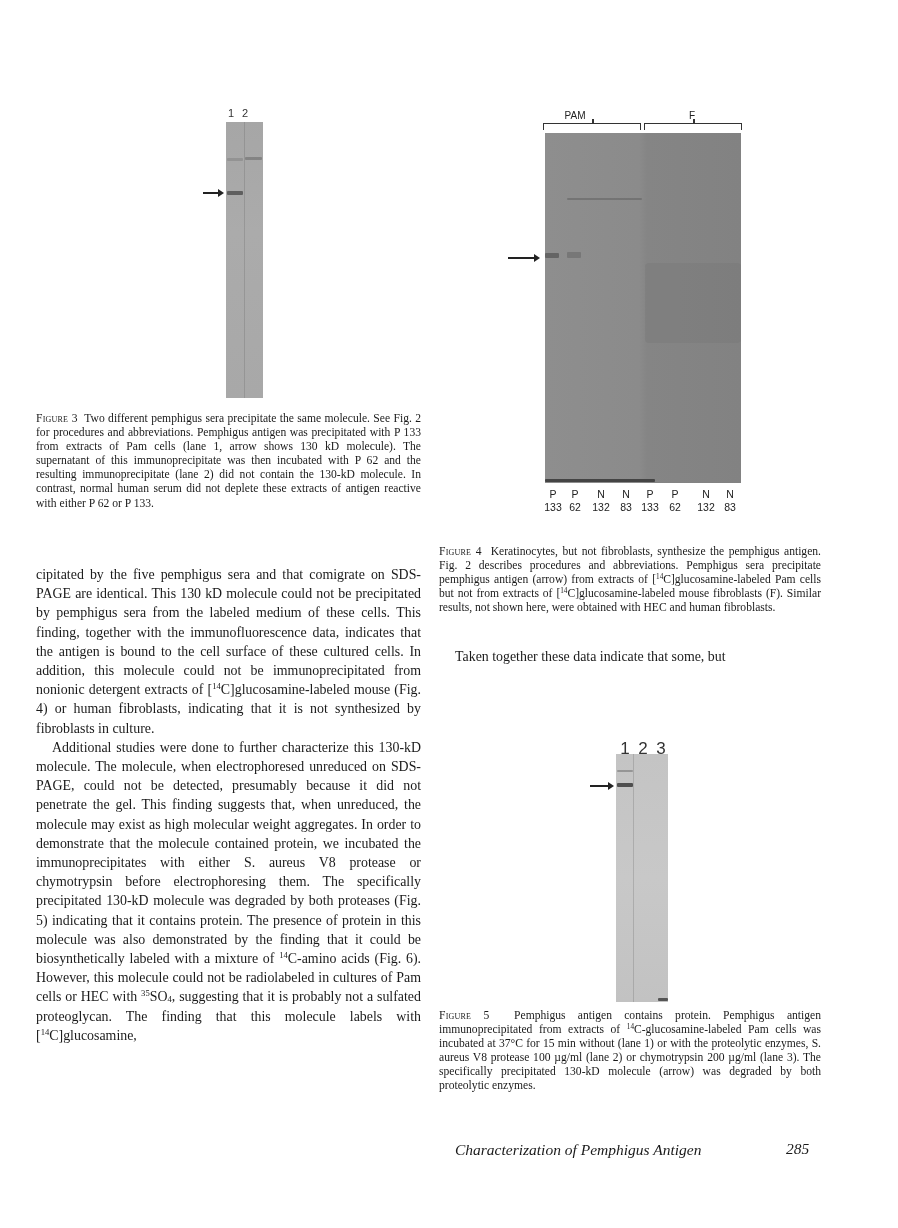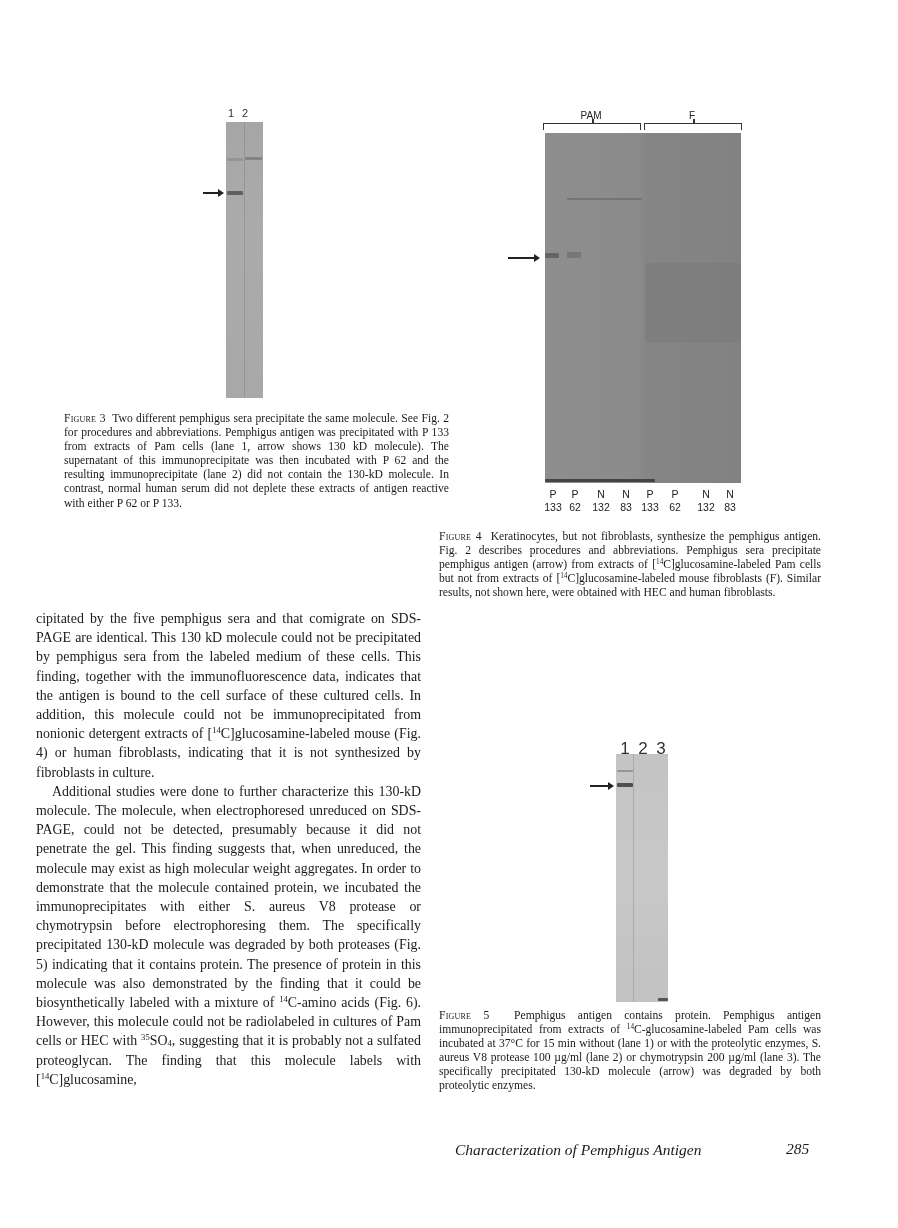--- a/index.html
+++ b/index.html
@@ -14,47 +14,47 @@
   #fig3-lanes span { display: inline-block; width: 14px; text-align: center; }
   #fig3-gel { left: 226px; top: 122px; width: 37px; height: 276px;
               background: linear-gradient(180deg, #a6a6a6 0%, #ababab 40%, #a8a8a8 100%); }
   .lane-div { position: absolute; top: 0; bottom: 0; width: 1px; background: rgba(90,90,90,0.25); }
   .band { position: absolute; height: 3px; border-radius: 1px; }
   .arrow { position: absolute; height: 2px; background: #222; }
   .arrow::after { content: ""; position: absolute; right: -2px; top: -3px; border-left: 6px solid #222;
                   border-top: 4px solid transparent; border-bottom: 4px solid transparent; }
 
   
-  #fig4-group-pam { left: 543px; top: 110px; width: 96px; text-align: center; font-size: 10px; color:#222; }
+  #fig4-group-pam { left: 527px; top: 110px; width: 96px; text-align: center; font-size: 10px; color:#222; }
   #fig4-group-f { left: 643px; top: 110px; width: 98px; text-align: center; font-size: 10px; color:#222; }
   .bracket { position: absolute; height: 6px; border: 1.5px solid #333; border-bottom: none; }
   .bracket::after { content: ""; position: absolute; left: 50%; top: -5px; width: 1.5px; height: 4px; background: #333; }
   #fig4-gel { left: 545px; top: 133px; width: 196px; height: 350px;
               background: linear-gradient(90deg, #8e8e8e 0%, #8b8b8b 48%, #858585 52%, #828282 100%); }
   #fig4-lanes { left: 545px; top: 488px; width: 200px; font-size: 10.5px; color: #222; line-height: 13px; }
   .lanecol { position: absolute; top: 0; text-align: center; width: 26px; }
 
   
   #fig5-lanes { left: 616px; top: 739px; width: 60px; font-size: 17px; color: #333; }
   #fig5-lanes span { display: inline-block; width: 18px; text-align: center; }
   #fig5-gel { left: 616px; top: 754px; width: 52px; height: 248px;
               background: linear-gradient(180deg, #c4c4c4 0%, #c8c8c8 50%, #c2c2c2 100%); }
 
   
   .caption { font-size: 11.6px; line-height: 14.1px; text-align: justify; text-align-last: left; }
   .caption .figlabel { font-variant: small-caps; letter-spacing: 0.2px; }
-  .body { font-size: 13.9px; line-height: 19.2px; text-align: justify; margin-top: 44px; }
+  .body { font-size: 13.9px; line-height: 19.2px; text-align: justify; }
   .body p { margin: 0; }
   .indent { text-indent: 16px; }
   sup { font-size: 0.62em; vertical-align: 0.55em; line-height: 0; }
   sub { font-size: 0.62em; vertical-align: -0.15em; line-height: 0; }
 
-  #fig3-caption { left: 36px; top: 412px; width: 385px; margin-left: 28px; }
+  #fig3-caption { left: 36px; top: 412px; width: 385px; }
   #left-body { left: 36px; top: 565px; width: 385px; }
-  #fig4-caption { left: 439px; top: 530px; width: 382px; }
+  #fig4-caption { left: 439px; top: 545px; width: 382px; }
   #right-body { left: 439px; top: 647px; width: 382px; }
   #fig5-caption { left: 439px; top: 1009px; width: 382px; }
 
   #running-footer { left: 455px; top: 1141px; font-style: italic; font-size: 15.5px; }
   #page-number { left: 786px; top: 1140px; font-size: 15.5px; font-style: italic; }
 </style>
 </head>
 <body>
 
 <div class="abs sans" id="fig3-lanes">
@@ -126,20 +126,21 @@
       <div>83</div>
     </div>
 </div>
 
 <div class="abs caption serif" id="fig4-caption">
   <span class="figlabel">Figure 4</span>&nbsp;
   <span>Keratinocytes, but not fibroblasts, synthesize the pemphigus antigen. Fig. 2 describes procedures and abbreviations. Pemphigus sera precipitate pemphigus antigen (arrow) from extracts of [</span><sup>14</sup><span>C]glucosamine-labeled Pam cells but not from extracts of [</span><sup>14</sup><span>C]glucosamine-labeled mouse fibroblasts (F). Similar results, not shown here, were obtained with HEC and human fibroblasts.</span>
 </div>
 
 <div class="abs body serif" id="right-body">
+  <p class="indent">Taken together these data indicate that some, but</p>
 </div>
 
 <div class="abs sans" id="fig5-lanes">
   <span>1</span><span>2</span><span>3</span>
 </div>
 <div class="abs" id="fig5-gel">
   <div class="lane-div" style="left:17px"></div>
   <div class="band" style="left:1px; top:16px; width:16px; height:2px; background:#8a8a8a; opacity:.8"></div>
   <div class="band" style="left:1px; top:29px; width:16px; height:4px; background:#4f4f4f"></div>
   <div class="band" style="left:42px; top:244px; width:10px; height:3px; background:#555"></div>

